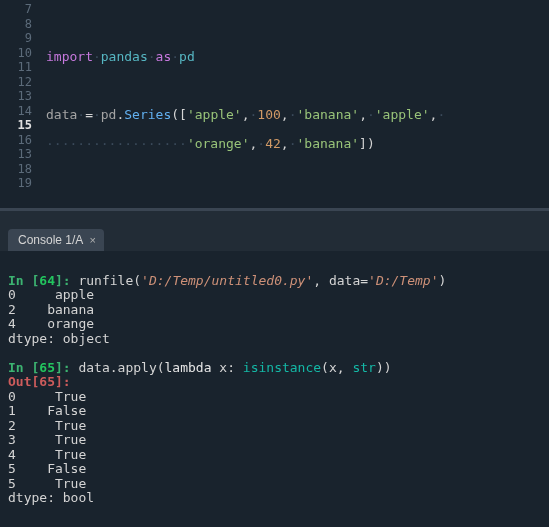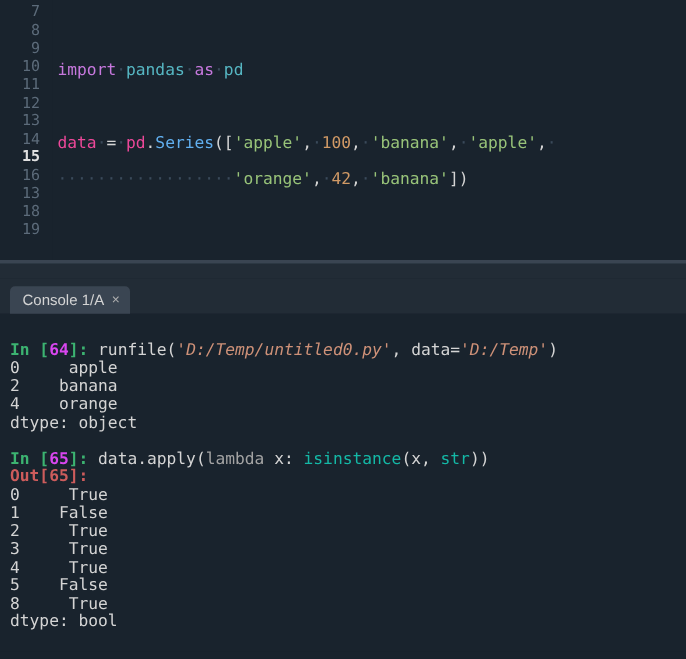--- a/index.html
+++ b/index.html
@@ -33,21 +33,21 @@
     flex: 1;
     padding: 6px 4px;
     line-height: 14.5px;
     white-space: pre;
     background:#19232d;
     position:relative;
   }
   .code .line { display:block; height:14.5px; }
   .ws { color:#3a4a5a; }
   .kw { color:#c678dd; }
-  .idf { color:#ec4899;text-align:center; }
+  .idf { color:#a3a3a3;text-align:center; }
   .mod { color:#56b6c2; }
   .op { color:#d4d4d4; }
   .num { color:#d19a66; }
   .str { color:#98c379; }
   .cmt { color:#7f848e; }
   .fn { color:#61afef;text-align:center; }
   .panel-sep { height:12px; background:#222c36; }
   .tabbar {
     background:#222c36;
     display:flex;
@@ -73,24 +73,24 @@
     cursor:pointer;
   }
   .console {
     background:#19232d;
     padding:8px 8px 8px 8px;
     line-height:14.5px;
     white-space:pre;
     min-height:270px;
   }
   .in-prompt { color:#3cb371; font-weight:bold; }
-  .in-num { color:#d946ef; font-weight:bold; }
+  .in-num { color:#22c55e; font-weight:bold; }
   .out-prompt { color:#cd5c5c; font-weight:bold; }
   .c-str { color:#ce9178; font-style:italic; }
-  .c-kw { color:#a3a3a3;text-align:right; }
+  .c-kw { color:#e5e5e5;text-align:right; }
   .c-bif { color:#14b8a6; }
   .plain { color:#d4d4d4; }
 </style>
 </head>
 <body>
 
 <div class="editor">
   <div class="gutter">
     <span class="ln">7</span>
     <span class="ln">8</span>
@@ -141,15 +141,15 @@
 <span class="plain">dtype: object</span>
 
 <span class="in-prompt">In [</span><span class="in-num">65</span><span class="in-prompt">]: </span><span class="plain">data.apply(</span><span class="c-kw">lambda</span><span class="plain"> x: </span><span class="c-bif">isinstance</span><span class="plain">(x, </span><span class="c-bif">str</span><span class="plain">))</span>
 <span class="out-prompt">Out[</span><span class="out-prompt">65</span><span class="out-prompt">]: </span>
 <span class="plain">0     True</span>
 <span class="plain">1    False</span>
 <span class="plain">2     True</span>
 <span class="plain">3     True</span>
 <span class="plain">4     True</span>
 <span class="plain">5    False</span>
-<span class="plain">8     True</span>
+<span class="plain">5     True</span>
 <span class="plain">dtype: bool</span>
 </div>
 
 </body></html>

